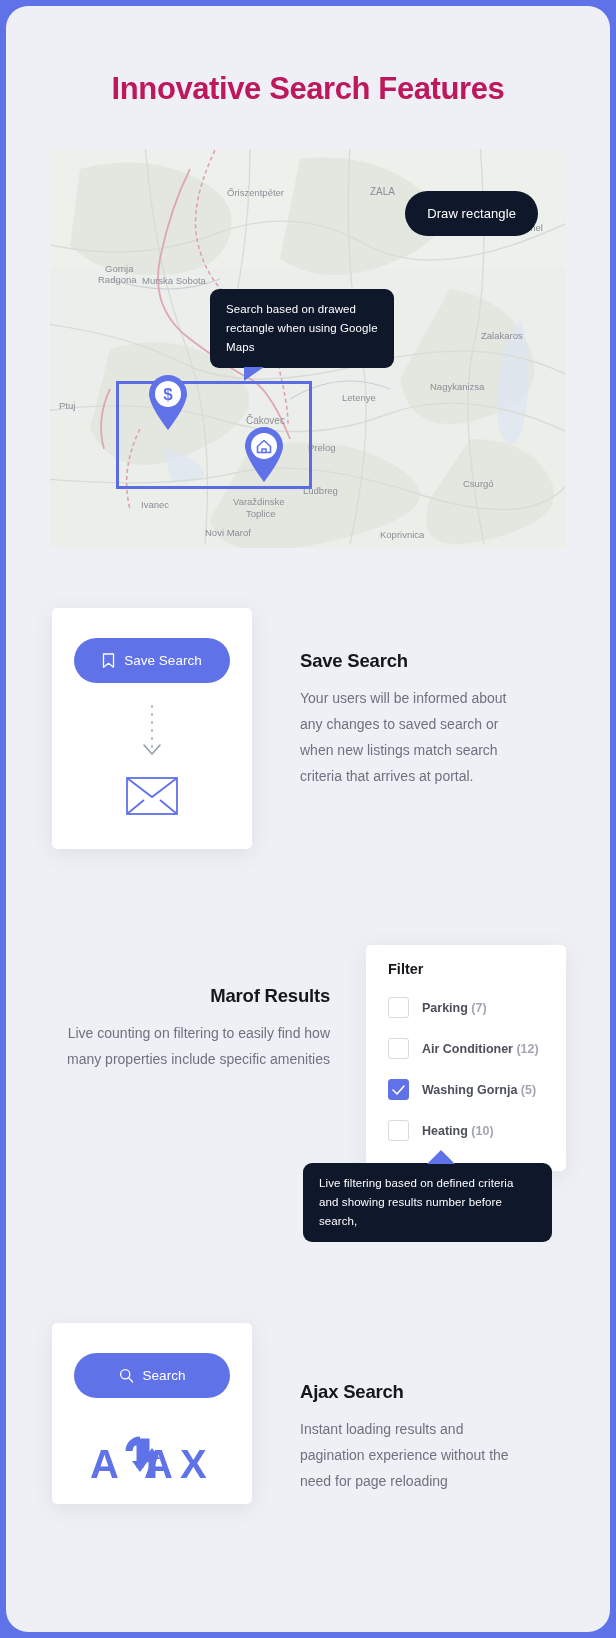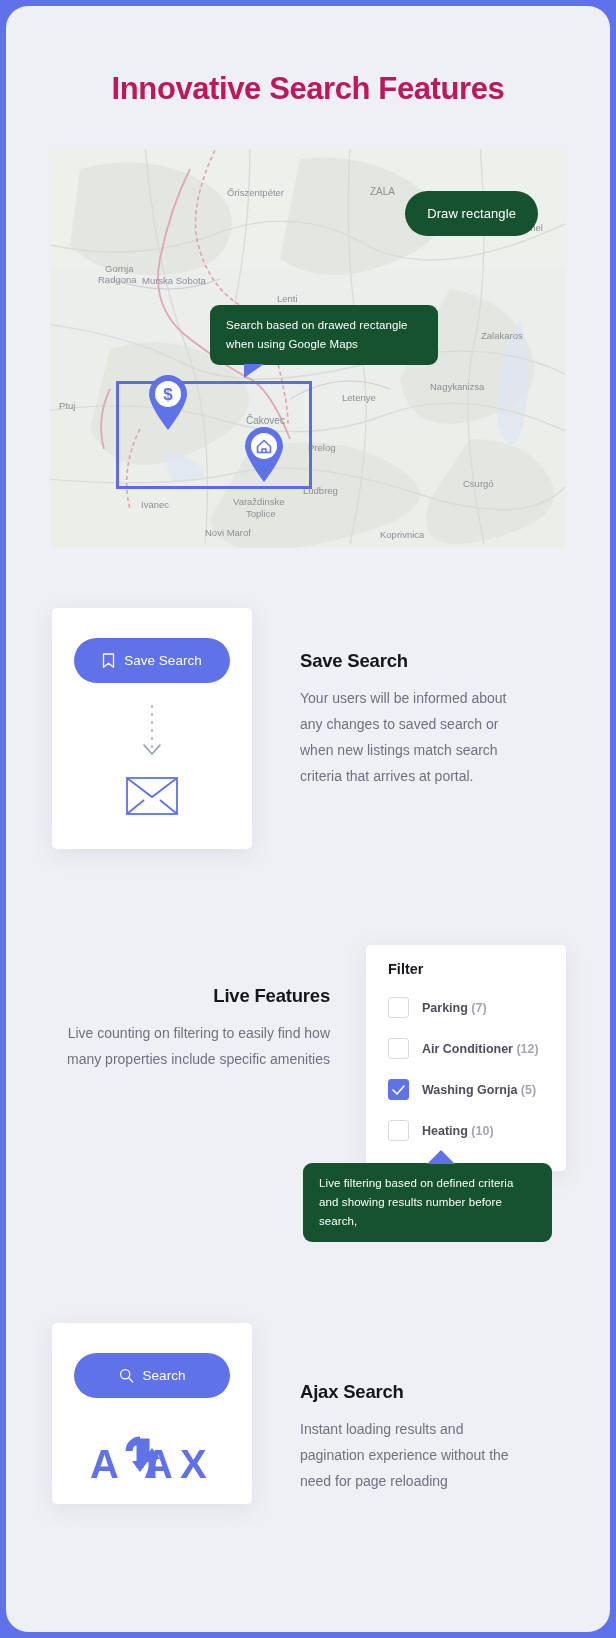--- a/index.html
+++ b/index.html
@@ -33,35 +33,35 @@
   .map-wrap {
     position:relative;
     margin:40px auto 0;
     width:516px; height:399px;
     background:#eef0ec;
     overflow:hidden;
   }
   .map-canvas { position:absolute; inset:0; }
   .tip {
     position:absolute;
-    background:#14532d;
+    background:#0f172a;
     color:#fff;
     border-radius:9px;
     font-size:11.5px;
     line-height:19px;
     padding:11px 16px;
     letter-spacing:.1px;
   }
   .tip.pill { border-radius:24px; padding:13px 22px; font-size:13px; }
   .tip:after {
     content:""; position:absolute;
     width:0; height:0;
   }
   .tip-draw { right:28px; top:42px; }
-  .tip-rect { left:160px; top:156px; width:228px; }
+  .tip-rect { left:160px; top:140px; width:184px; }
   .tip-rect:after {
     left:34px; bottom:-13px;
     border-left:0 solid transparent;
     border-right:20px solid transparent;
     border-top:14px solid #6072e8;
   }
 
   .sel-rect {
     position:absolute;
     left:66px; top:232px;
@@ -258,21 +258,21 @@
     </div>
 
     <div class="ftext">
       <h3>Save Search</h3>
       <p>Your users will be informed about any changes to saved search or when new listings match search criteria that arrives at portal.</p>
     </div>
   </div>
 
   <div class="feature row-live">
     <div class="ftext">
-      <h3>Live Features</h3>
+      <h3>Marof Results</h3>
       <p>Live counting on filtering to easily find how many properties include specific amenities</p>
     </div>
 
     <div class="filter-card">
       <h4>Filter</h4>
 
       <div class="frow">
         <span class="cbx"></span>
         <span class="flabel">
           <span>Parking</span>

